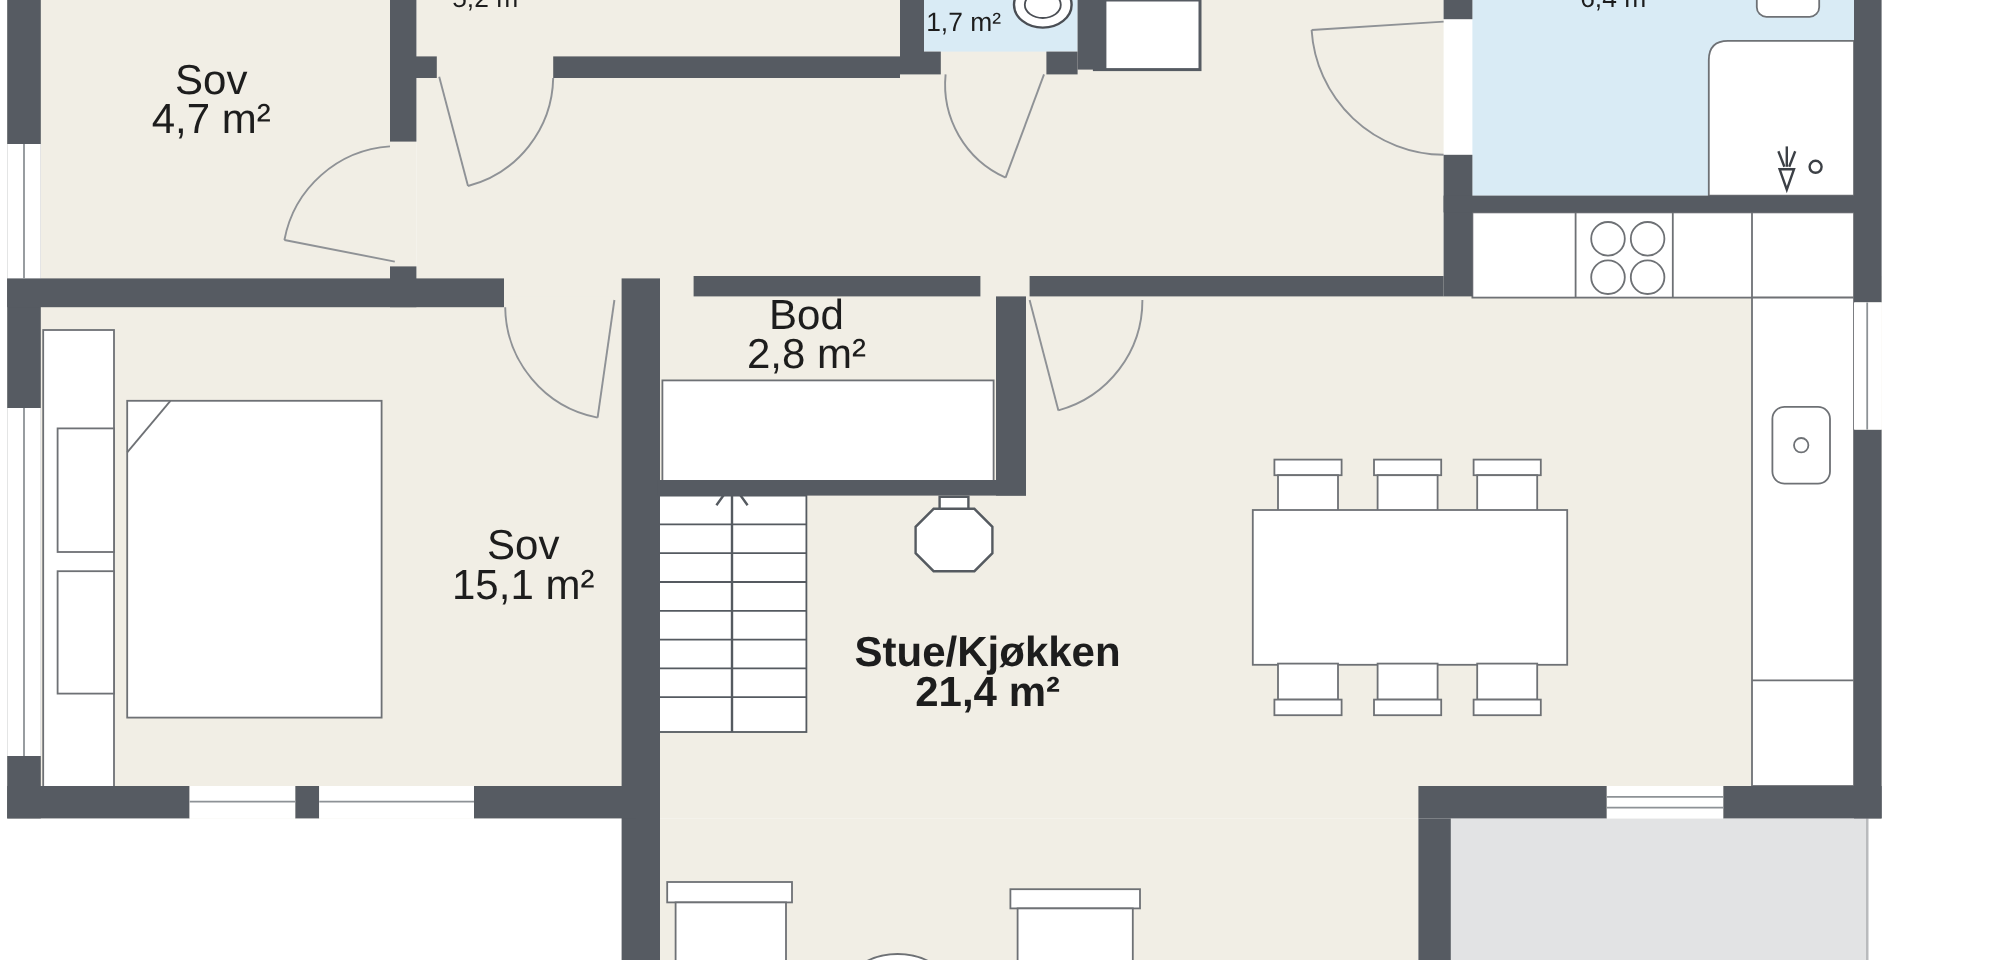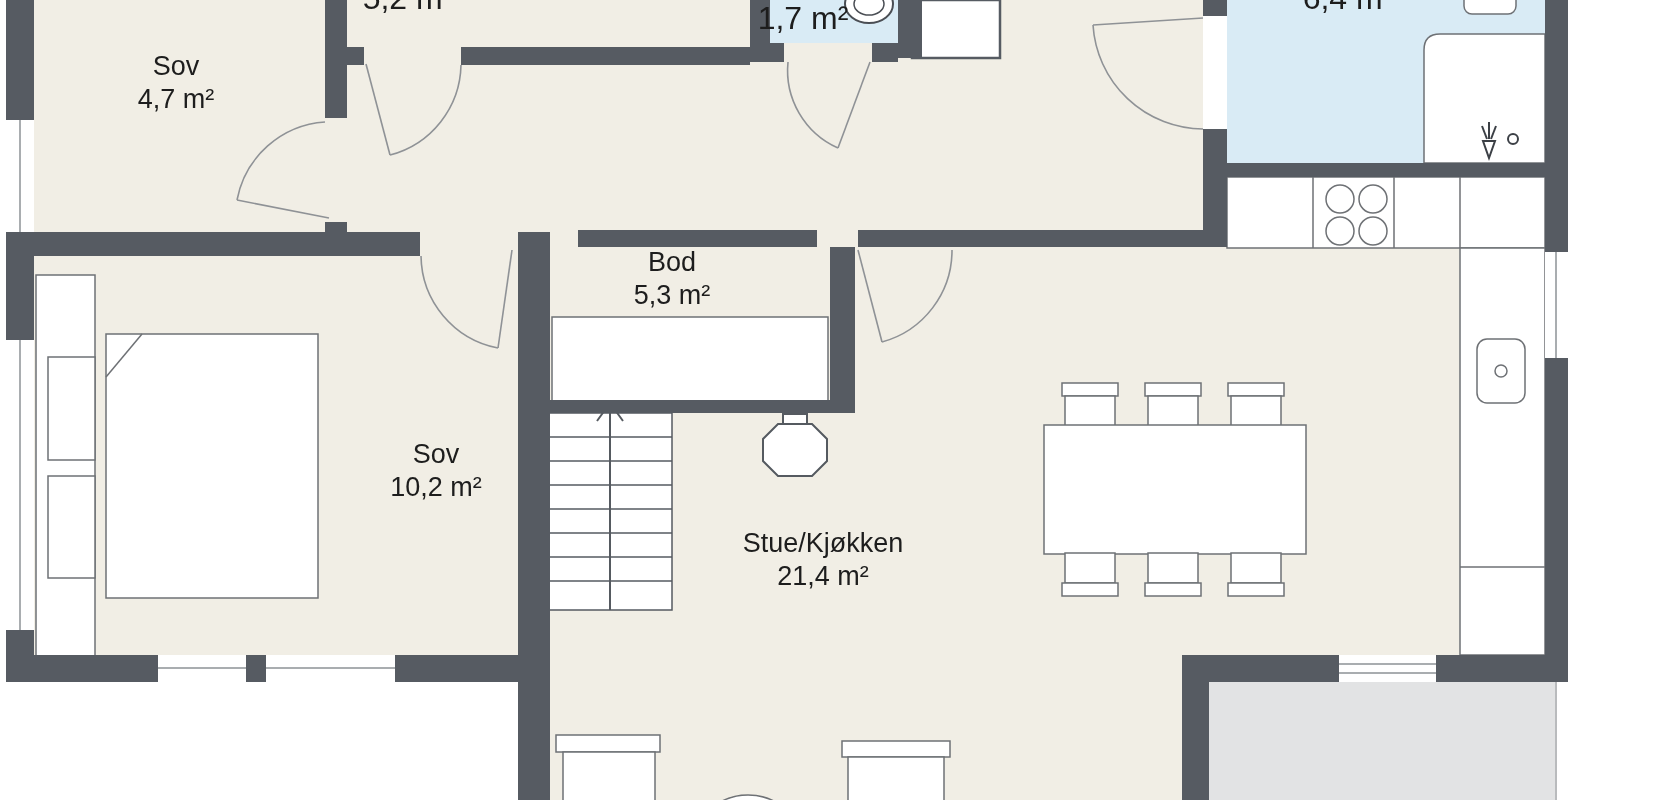--- a/index.html
+++ b/index.html
@@ -3,23 +3,23 @@
 <meta charset="utf-8">
 <style>
   html,body{margin:0;padding:0;background:#fff;}
   .plan{
     position:relative;width:1670px;height:800px;background:var(--bg,#ffffff);
     overflow:hidden;font-family:"Liberation Sans",sans-serif;
   }
   .plan svg{position:absolute;left:0;top:0;}
   .lbl{
     position:absolute;transform:translateX(-50%);text-align:center;
-    font-size:27px;line-height:33px;color:var(--text,#1d1d1d);white-space:nowrap;
+    font-size:35px;line-height:33px;color:var(--text,#1d1d1d);white-space:nowrap;
   }
-  .lbl.small{font-size:32px;}
+  .lbl.small{font-size:22px;}
 </style>
 </head>
 <body>
 
 <div class="plan">
 
   <svg width="1670" height="800" viewBox="0 0 1670 800">
 
     <g>
       <rect x="6" y="0" width="341" height="256" fill="#f1eee5"></rect>
@@ -193,29 +193,29 @@
     </g>
   </svg>
 
   <div class="lbl" style="left:176px;top:50px;">
     <div>Sov</div>
     <div>4,7 m²</div>
   </div>
 
   <div class="lbl" style="left:436px;top:438px;">
     <div>Sov</div>
-    <div>10,2 m²</div>
+    <div>15,1 m²</div>
   </div>
 
   <div class="lbl" style="left:672px;top:246px;">
     <div>Bod</div>
-    <div>5,3 m²</div>
-  </div>
-
-  <div class="lbl" style="left:823px;top:527px;">
+    <div>2,8 m²</div>
+  </div>
+
+  <div class="lbl" style="left:823px;top:527px;font-weight:bold;">
     <div>Stue/Kjøkken</div>
     <div>21,4 m²</div>
   </div>
 
   <div class="lbl small" style="left:803px;top:2px;">
     <div>1,7 m²</div>
   </div>
 
   <div class="lbl small" style="left:408px;top:-18px;">
     <div>5,2 m²</div>

